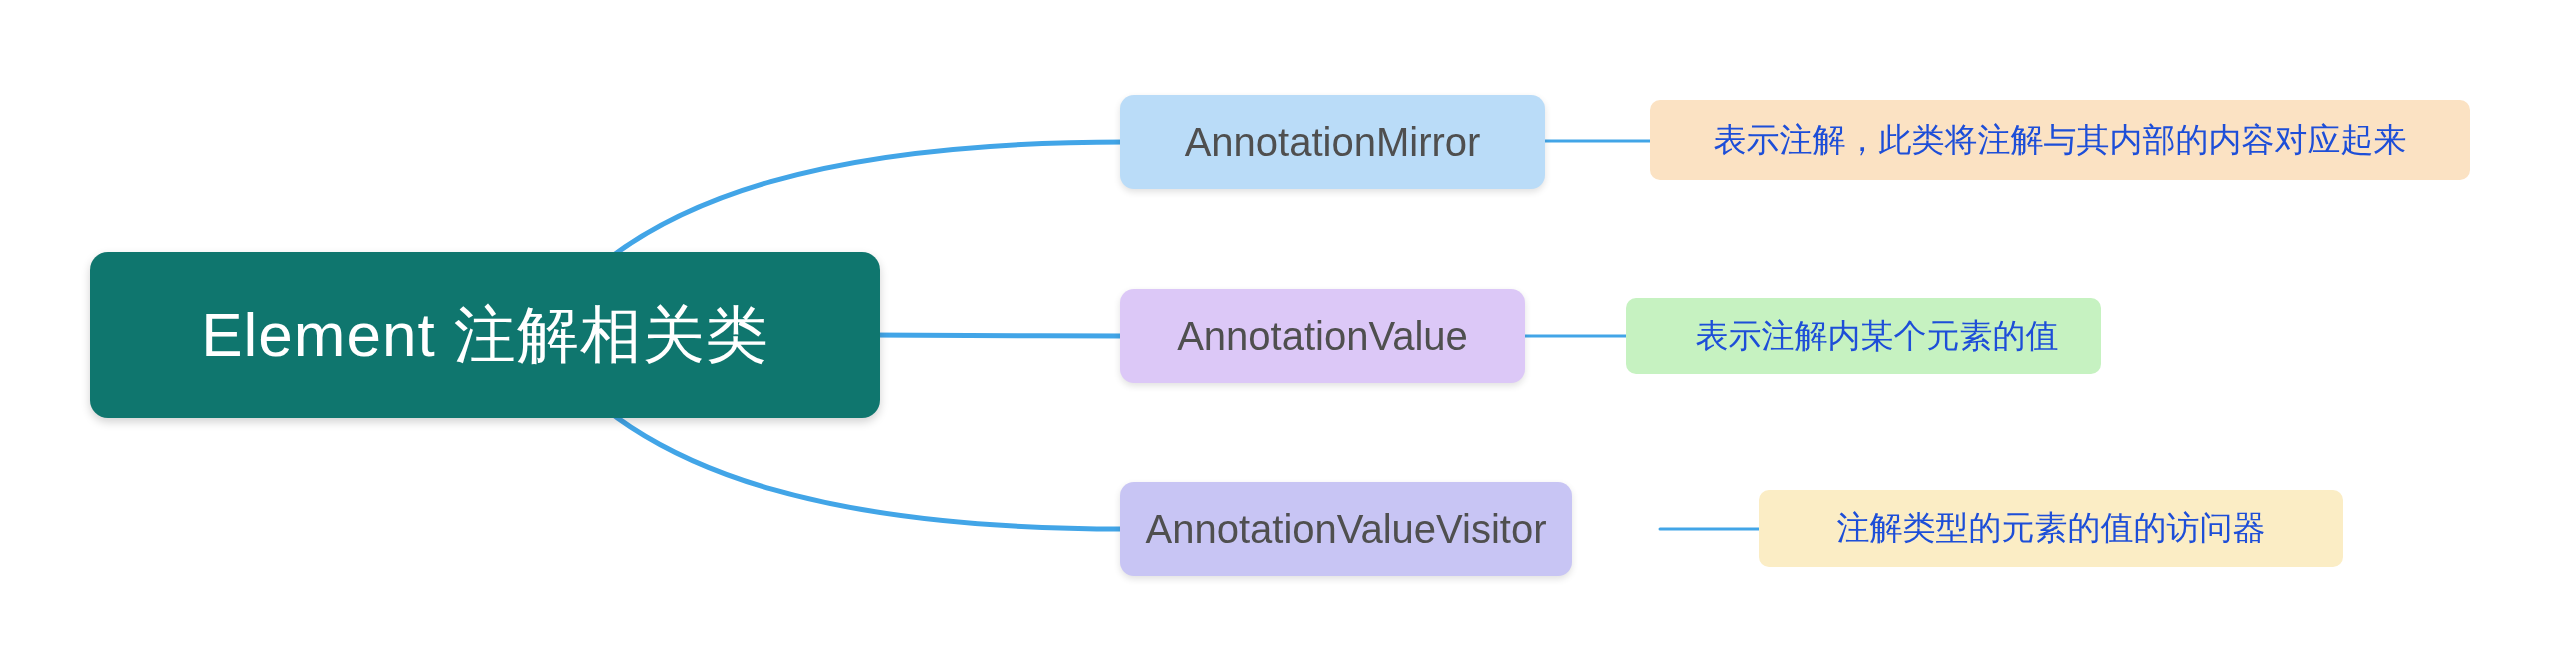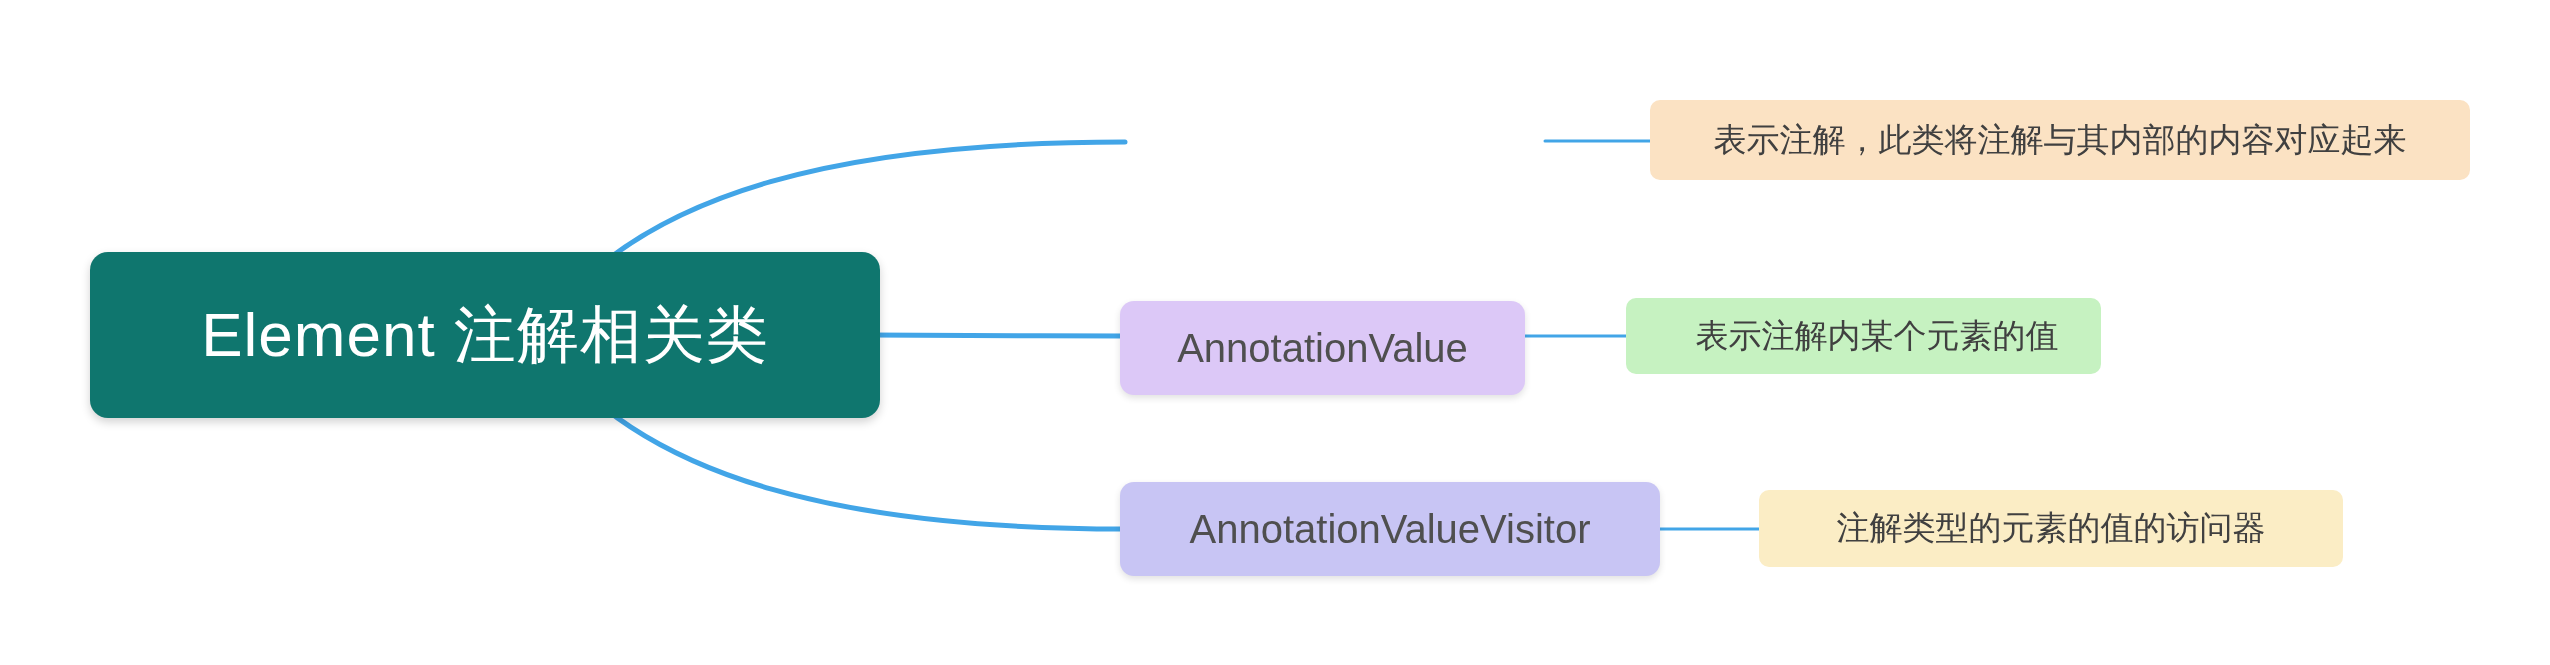--- a/index.html
+++ b/index.html
@@ -51,25 +51,25 @@
   }
   .branch {
     height: 94px;
     border-radius: 14px;
     color: #4f4f4f;
     font-size: 40px;
     font-weight: 400;
     box-shadow: 0 3px 7px rgba(0,0,0,0.12);
   }
   .branch.b1 { left: 1120px; top: 95px;  width: 425px; }
-  .branch.b2 { left: 1120px; top: 289px; width: 405px; margin-top: 12px; }
-  .branch.b3 { left: 1120px; top: 482px; width: 540px; }
+  .branch.b2 { left: 1120px; top: 289px; width: 405px; }
+  .branch.b3 { left: 1120px; top: 482px; width: 452px; }
   .note {
     border-radius: 10px;
-    color: #404040;
+    color: #1d4ed8;
     font-size: 33px;
     font-weight: 400;
   }
   .note.n1 { left: 1650px; top: 100px; width: 820px; height: 80px; }
   .note.n2 { left: 1626px; top: 298px; width: 475px; height: 76px; padding-left: 27px; }
   .note.n3 { left: 1759px; top: 490px; width: 584px; height: 77px; }
 </style>
 </head>
 <body>
 
@@ -81,20 +81,23 @@
     <path class="conn main" d="M 540 340 C 640 485, 860 529, 1125 529"></path>
     <path class="conn sub" d="M 1545 141 H 1652"></path>
     <path class="conn sub" d="M 1525 336 H 1628"></path>
     <path class="conn sub" d="M 1660 529 H 1761"></path>
   </svg>
 
   <div class="node root" style="background-color: #0f766e;">
     <span>Element 注解相关类</span>
   </div>
 
+  <div class="node branch b1" style="background-color: rgb(186, 220, 248);">
+    <span>AnnotationMirror</span>
+  </div>
   <div class="node note n1" style="background-color: rgb(251, 226, 195);">
     <span>表示注解，此类将注解与其内部的内容对应起来</span>
   </div>
 
   <div class="node branch b2" style="background-color: rgb(220, 200, 247);">
     <span>AnnotationValue</span>
   </div>
   <div class="node note n2" style="background-color: rgb(198, 242, 193);">
     <span>表示注解内某个元素的值</span>
   </div>

